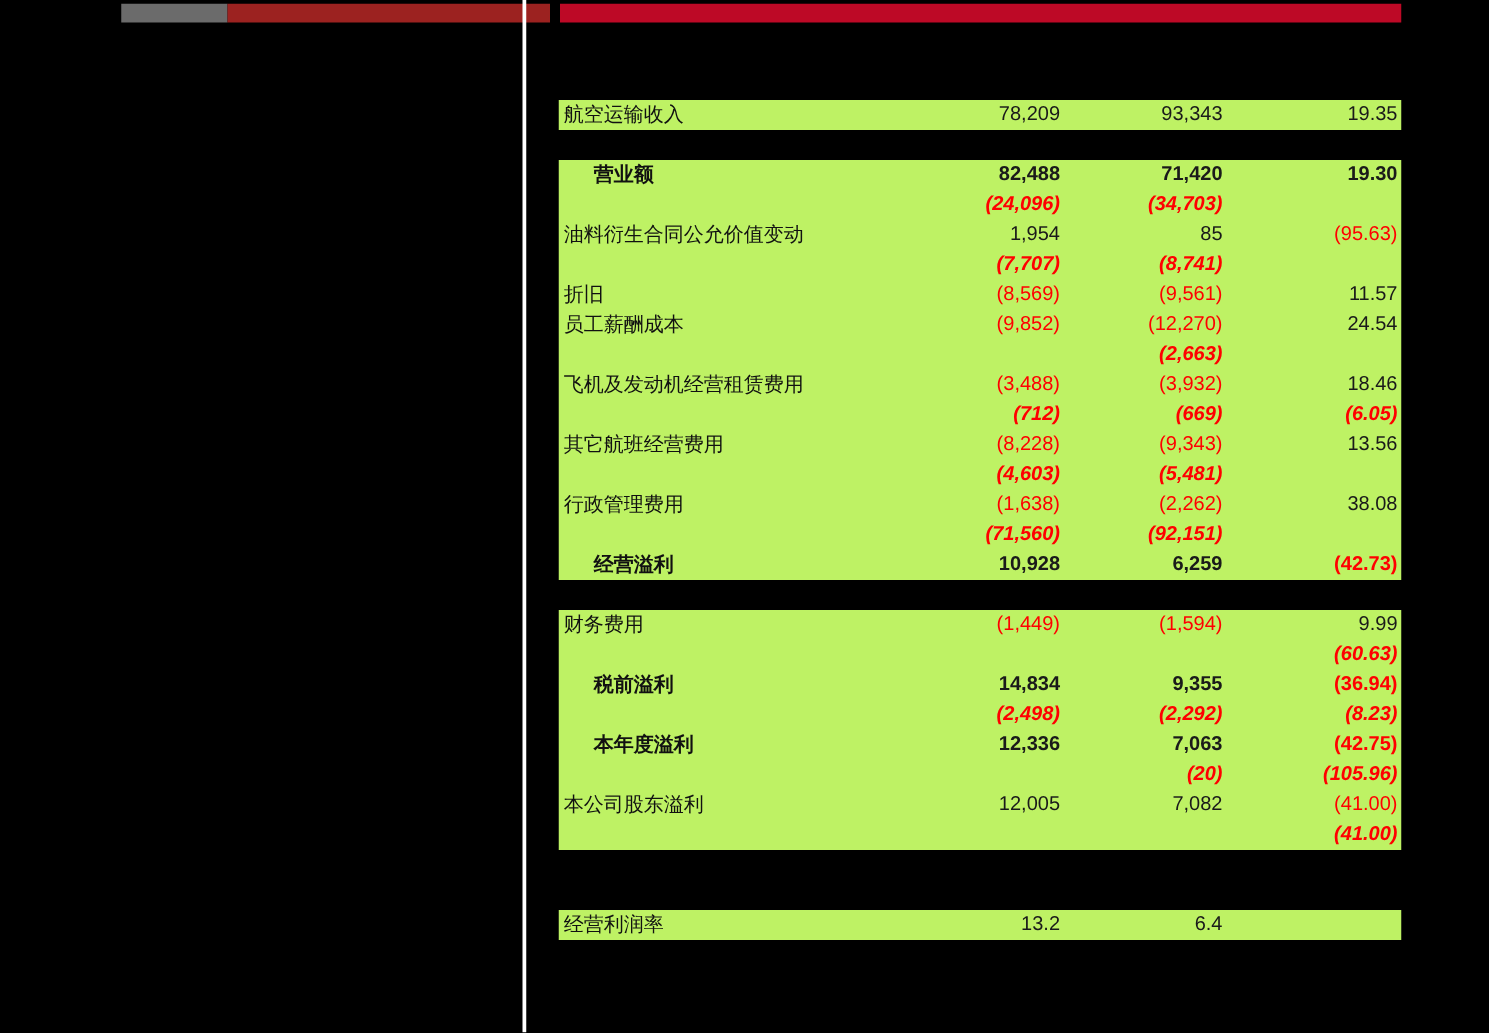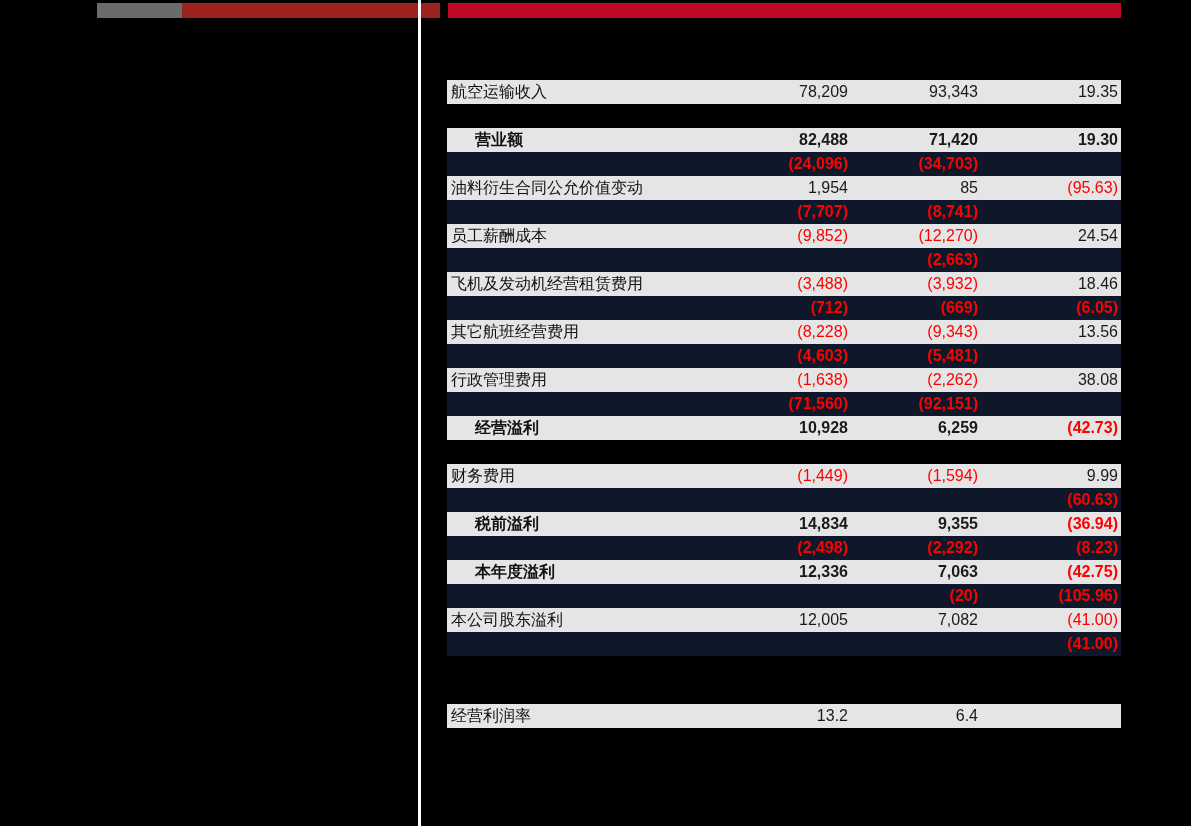--- a/index.html
+++ b/index.html
@@ -9,22 +9,22 @@
   
   #topbar-left-gray{position:absolute;left:97px;top:3px;width:85px;height:15px;background:#6b6b6b;}
   #topbar-left-red{position:absolute;left:182px;top:3px;width:238px;height:15px;background:#9c2220;}
   #topbar-right-red{position:absolute;left:448px;top:3px;width:673px;height:15px;background:#bd0926;}
   #topbar-stub{position:absolute;left:420px;top:3px;width:20px;height:15px;background:#9c2220;}
   #vrule{position:absolute;left:418px;top:0;width:3px;height:826px;background:#ffffff;}
 
   
   #statement{position:absolute;left:447px;top:80px;width:674px;}
   .row{height:24px;position:relative;box-sizing:border-box;}
-  .row.band{background:#e5e5e5;}
-  .row.dark{background:#0f172a;}
+  .row.band{background:#bef264;}
+  .row.dark{background:#bef264;font-style:italic;}
   .row.spacer{background:#000000;}
   .cell-label{position:absolute;left:4px;top:0;height:24px;line-height:24px;
        font-family:"DejaVu Sans","Liberation Sans",sans-serif;font-size:16px;color:#111;white-space:nowrap;}
   .cell-label.bold{font-weight:bold;margin-left:24px;}
   .num{position:absolute;top:0;height:24px;line-height:24px;text-align:right;
        font-size:16px;white-space:nowrap;}
   .c1{left:221px;width:180px;}
   .c2{left:411px;width:120px;}
   .c3{left:551px;width:120px;}
   .black{color:#1a1a1a;}
@@ -60,20 +60,26 @@
     </div>
     <div class="row band">
       <span class="cell-label">油料衍生合同公允价值变动</span>
       <span class="num c1 black">1,954</span>
       <span class="num c2 black">85</span>
       <span class="num c3 red">(95.63)</span>
     </div>
     <div class="row dark">
       <span class="num c1 red bold">(7,707)</span>
       <span class="num c2 red bold">(8,741)</span>
+    </div>
+    <div class="row band">
+      <span class="cell-label">折旧</span>
+      <span class="num c1 red">(8,569)</span>
+      <span class="num c2 red">(9,561)</span>
+      <span class="num c3 black">11.57</span>
     </div>
     <div class="row band">
       <span class="cell-label">员工薪酬成本</span>
       <span class="num c1 red">(9,852)</span>
       <span class="num c2 red">(12,270)</span>
       <span class="num c3 black">24.54</span>
     </div>
     <div class="row dark">
       <span class="num c2 red bold">(2,663)</span>
     </div>

